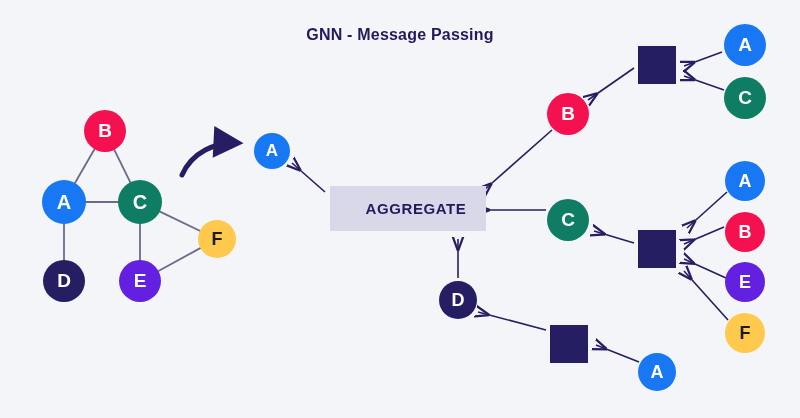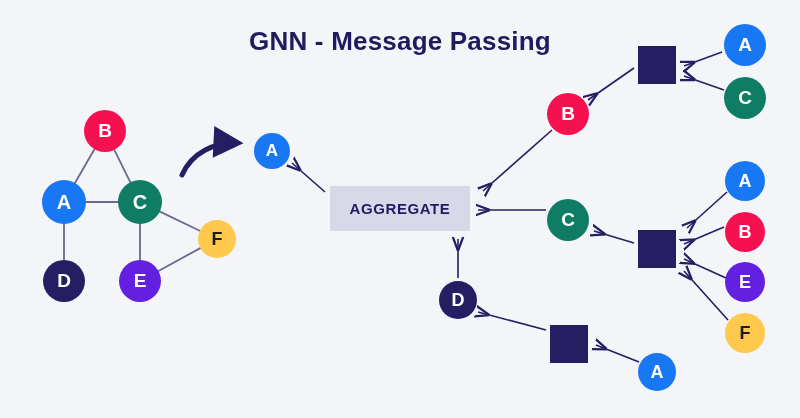--- a/index.html
+++ b/index.html
@@ -20,21 +20,21 @@
     top: 0;
     width: 800px;
     height: 418px;
   }
   .title {
     position: absolute;
     left: 0;
     top: 26px;
     width: 800px;
     text-align: center;
-    font-size: 26px;
+    font-size: 16px;
     font-weight: bold;
     color: #211a5e;
     letter-spacing: 0.2px;
   }
   .node {
     position: absolute;
     border-radius: 50%;
     display: flex;
     align-items: center;
     justify-content: center;
@@ -101,21 +101,21 @@
     <line x1="727" y1="192" x2="687" y2="228" stroke="#251e63" stroke-width="1.6" marker-end="url(#arrowhead)"></line>
     <line x1="724" y1="227" x2="684" y2="244" stroke="#251e63" stroke-width="1.6" marker-end="url(#arrowhead)"></line>
     <line x1="726" y1="278" x2="684" y2="259" stroke="#251e63" stroke-width="1.6" marker-end="url(#arrowhead)"></line>
     <line x1="728" y1="320" x2="684" y2="271" stroke="#251e63" stroke-width="1.6" marker-end="url(#arrowhead)"></line>
 
     <line x1="546" y1="330" x2="478" y2="312" stroke="#251e63" stroke-width="1.6" marker-end="url(#arrowhead)"></line>
     <line x1="639" y1="362" x2="596" y2="345" stroke="#251e63" stroke-width="1.6" marker-end="url(#arrowhead)"></line>
   </g>
 </svg>
 
-<div class="agg-box" style="left: 330px; top: 186px; width: 140px; height: 45px; background: rgb(217, 216, 233); color: rgb(33, 26, 94);">
+<div class="agg-box" style="left: 330px; top: 186px; width: 140px; height: 45px; background: rgb(217, 216, 233); color: rgb(33, 26, 94); padding-left: 16px;">
   <span>AGGREGATE</span>
 </div>
 
 <div id="nodes-layer">
     <div class="node" style="left: 84px; top: 110px; width: 42px; height: 42px; background: rgb(245, 17, 79); font-size: 19px;">
       <span>B</span>
     </div>
     <div class="node" style="left: 42px; top: 180px; width: 44px; height: 44px; background: rgb(24, 119, 242); font-size: 20px;">
       <span>A</span>
     </div>

